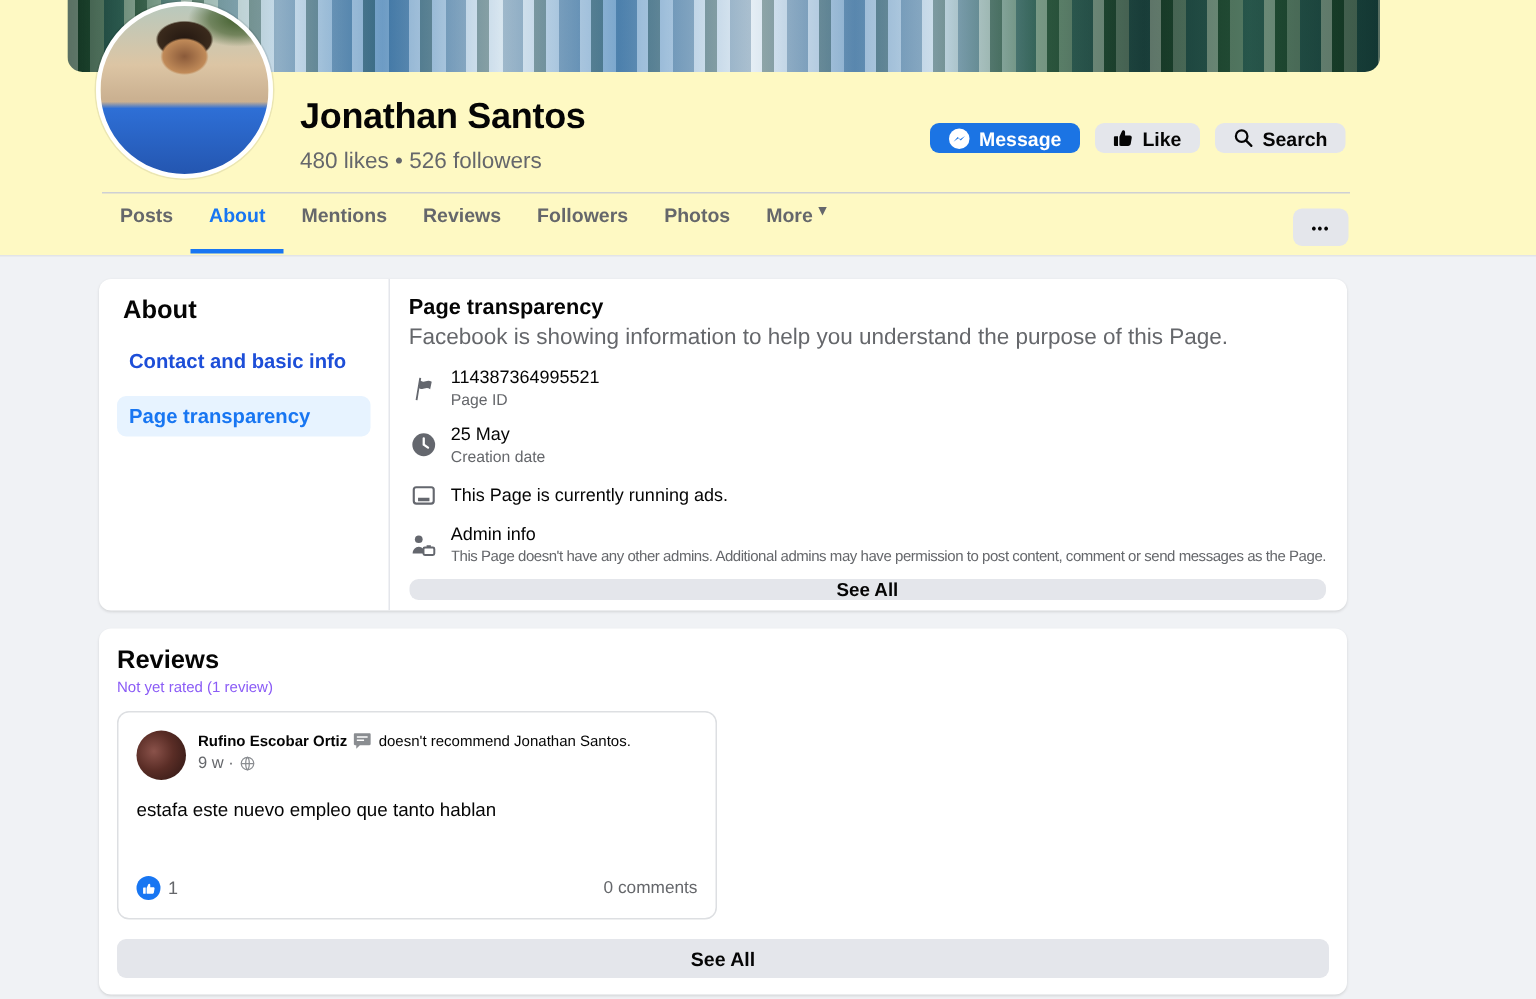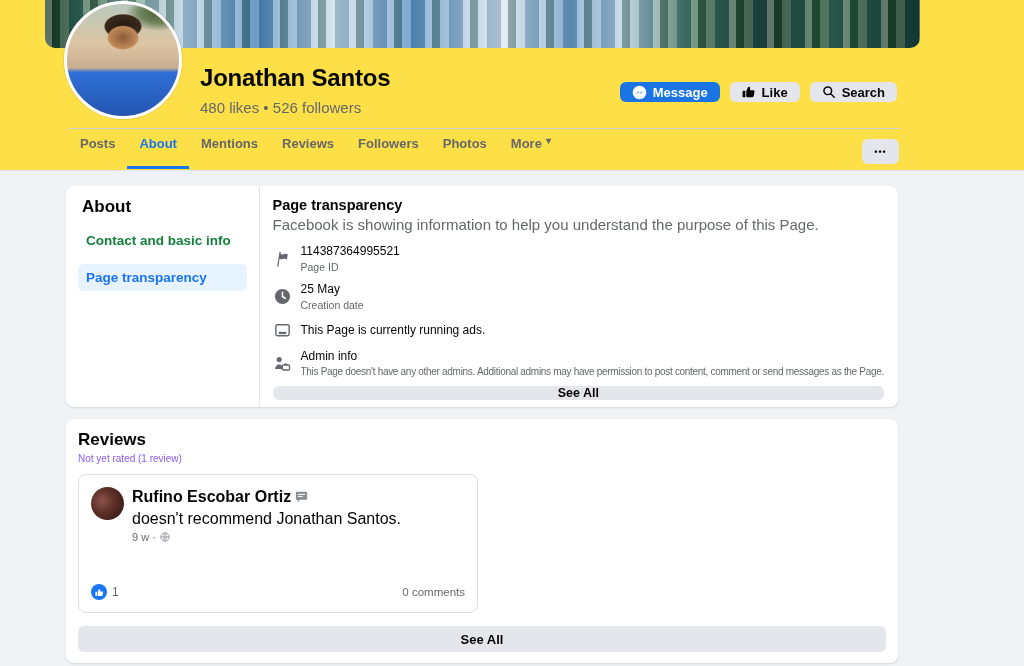--- a/index.html
+++ b/index.html
@@ -1,21 +1,21 @@
 <!DOCTYPE html>
 <html><head>
 <meta charset="utf-8">
 <style>
   * { margin:0; padding:0; box-sizing:border-box; }
   html,body { background:#fff; }
   body { font-family:"Liberation Sans", sans-serif; color:#050505; }
   .screen { position:relative; width:1024px; height:666px; background:#fff; overflow:hidden; }
 
   
-  .header { position:absolute; top:0; left:0; width:1024px; height:170px; background:#fde047; }
+  .header { position:absolute; top:0; left:0; width:1024px; height:170px; background:#fef9c3; }
   .cover {
     position:absolute; left:45px; top:0; width:875px; height:48px;
     border-radius:0 0 10px 10px;
     background:
       repeating-linear-gradient(90deg, rgba(255,255,255,.30) 0 7px, rgba(16,52,36,.34) 7px 15px, rgba(255,255,255,.18) 15px 24px, rgba(26,74,110,.26) 24px 38px),
       linear-gradient(90deg, #12321f 0%, #2f5c40 4%, #7fa290 9%, #b9d2e4 16%, #4d86b8 24%, #cfe0ec 33%, #5e93c2 42%, #dce8f1 52%, #6f9cc4 60%, #b6cfe2 66%, #3c6b4e 74%, #183826 82%, #2c5a3e 90%, #10301e 100%);
   }
   .avatar {
     position:absolute; left:64px; top:1px; width:118px; height:118px;
     border-radius:50%; border:3px solid #fff;
@@ -52,21 +52,21 @@
   .content { position:absolute; left:0; top:170px; width:1024px; height:496px;
              background:#f0f2f5; border-top:1px solid #e2e4e8; padding-top:15px; }
   .card { width:832px; margin-left:66px; background:#fff; border-radius:8px;
           box-shadow:0 1px 2px rgba(0,0,0,.12); overflow:hidden; }
 
   
   .about-card { height:221px; display:flex; }
   .about-nav { width:201px; border-right:1px solid #e4e6eb; padding:11px 12px; }
   .about-title { font-size:17px; font-weight:bold; padding-left:4px; }
   .nav-item { margin-top:10px; padding:6px 8px; font-size:13.5px; font-weight:bold;
-              color:#15803d; border-radius:6px; cursor:pointer; }
+              color:#1d4ed8; border-radius:6px; cursor:pointer; }
   .nav-item.active { background:#e7f3ff; color:#1876f2; }
 
   .trans-panel { flex:1; padding:11px 14px 12px 13px; display:flex; flex-direction:column; }
   .trans-title { font-size:14.5px; font-weight:bold; }
   .trans-sub { margin-top:3px; font-size:15px; color:#65676b; }
   .trans-rows { margin-top:11px; }
   .trow { display:flex; gap:8px; margin-bottom:9px; align-items:center; }
   .trow .ticon { width:20px; height:20px; flex:0 0 20px; display:flex; align-items:center; justify-content:center; }
   .tval { font-size:12px; color:#050505; line-height:1.25; }
   .tlabel { font-size:10.5px; color:#65676b; margin-top:2px; }
@@ -78,21 +78,21 @@
   
   .reviews-card { margin-top:12px; height:244px; padding:11px 12px 12px 12px; }
   .reviews-title { font-size:17px; font-weight:bold; }
   .reviews-sub { margin-top:3px; font-size:10px; color:#8b5cf6; }
   .review-box { margin-top:10px; width:400px; height:139px; border:1px solid #dddfe2;
                 border-radius:8px; padding:12px; display:flex; flex-direction:column; }
   .review-head { display:flex; gap:8px; }
   .review-avatar { width:33px; height:33px; border-radius:50%; flex:0 0 33px;
     background:radial-gradient(circle at 35% 42%, #8a524a 0%, #5a2d26 45%, #2b1512 100%); }
   .review-headtext { padding-top:1px; }
-  .review-line { font-size:16px; color:#050505; display:flex; align-items:center; gap:4px; flex-wrap:wrap; }
+  .review-line { font-size:10px; color:#050505; display:flex; align-items:center; gap:4px; flex-wrap:wrap; }
   .review-author { font-weight:bold; }
   .review-meta { margin-top:3px; font-size:11px; color:#65676b; display:flex; align-items:center; gap:4px; }
   .review-body { margin-top:13px; font-size:12.5px; color:#050505; }
   .review-foot { margin-top:auto; display:flex; align-items:center; justify-content:space-between; }
   .like-group { display:flex; align-items:center; gap:5px; }
   .like-badge { width:16px; height:16px; border-radius:50%; background:#1876f2;
                 display:flex; align-items:center; justify-content:center; }
   .like-count { font-size:12px; color:#65676b; }
   .comments { font-size:11.5px; color:#65676b; }
   .reviews-see-all { margin-top:13px; height:26px; font-size:13px; }
@@ -267,20 +267,21 @@
               <span style="display:inline-flex">
                 <svg width="10" height="10" viewBox="0 0 12 12" fill="none" stroke="#8a8d91" stroke-width="1">
                     <circle cx="6" cy="6" r="5"></circle>
                     <path d="M1 6h10M6 1c1.9 1.4 1.9 8.6 0 10-1.9-1.4-1.9-8.6 0-10z"></path>
                   </svg>
               </span>
             </div>
           </div>
         </div>
 
+        <div class="review-body">estafa este nuevo empleo que tanto hablan</div>
 
         <div class="review-foot">
           <div class="like-group">
             <span class="like-badge">
               <svg width="9" height="9" viewBox="0 0 16 16" fill="#fff">
                   <path d="M1.4 6.6h2.4V14H1.4c-.4 0-.7-.3-.7-.7V7.3c0-.4.3-.7.7-.7z"></path>
                   <path d="M4.9 13.5V7.1l2-4.4c.2-.5.8-.8 1.3-.6.6.2 1 .7 1 1.3v2.7h3.7c.9 0 1.6.8 1.4 1.7l-.8 4.5c-.2 1-1 1.7-2 1.7H6.1c-.4 0-.9-.2-1.2-.5z"></path>
                 </svg>
             </span>
             <span class="like-count">1</span>

